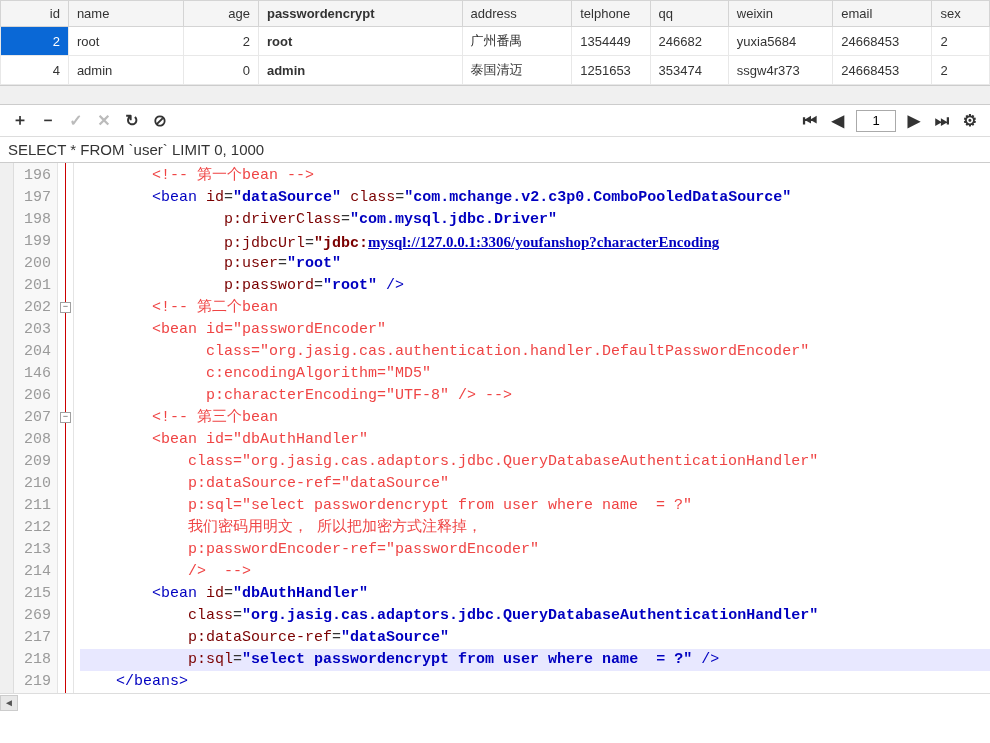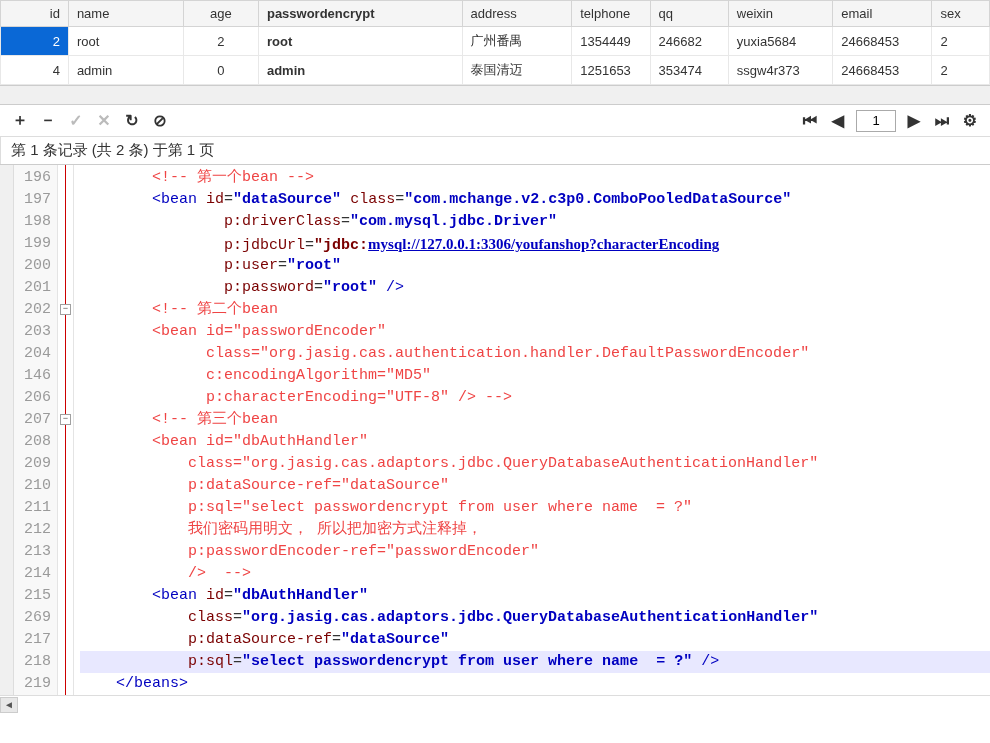--- a/index.html
+++ b/index.html
@@ -4,21 +4,21 @@
 <style>
   * { box-sizing: border-box; margin: 0; padding: 0; }
   body { font-family: "Microsoft YaHei", Arial, sans-serif; font-size: 13px; background: #fff; color: #333; width: 990px; }
   
   
   .data-table { width: 100%; border-collapse: collapse; border-top: 1px solid #d4d4d4; }
   .data-table th { background: #f5f5f5; border: 1px solid #d4d4d4; padding: 5px 8px; text-align: left; font-weight: normal; font-size: 13px; }
   .data-table td { border: 1px solid #e8e8e8; padding: 5px 8px; font-size: 13px; white-space: nowrap; overflow: hidden; }
   .data-table .col-id { width: 65px; text-align: right; }
   .data-table .col-name { width: 110px; }
-  .data-table .col-age { width: 72px; text-align: center; }
+  .data-table .col-age { width: 72px; text-align: right; }
   .data-table .col-pwd { width: 195px; font-weight: bold; }
   .data-table .col-addr { width: 105px; }
   .data-table .col-tel { width: 75px; }
   .data-table .col-qq { width: 75px; }
   .data-table .col-wx { width: 100px; }
   .data-table .col-email { width: 95px; }
   .data-table .col-sex { width: 55px; }
   .data-table .row-sel td.col-id { background: #0a68d6; color: #fff; }
   
   .sep-bar { height: 20px; background: #f0f0f0; border-top: 1px solid #ccc; border-bottom: 1px solid #ccc; }
@@ -118,21 +118,21 @@
   <span class="tb-sep"></span>
   <span class="tb-btn">⏮</span>
   <span class="tb-btn">◀</span>
   <input class="page-input" value="1" style="">
   <span class="tb-btn">▶</span>
   <span class="tb-btn">⏭</span>
   <span class="tb-btn">⚙</span>
 </div>
 
 <div class="query-bar">
-  <div class="record-info">第 1 条记录 (共 2 条) 于第 1 页</div>
+  <div class="query-text">SELECT * FROM `user` LIMIT 0, 1000</div>
 </div>
 
 <div class="editor-wrap">
   <div class="gutter-bar"></div>
   <div class="line-nums" id="line-nums">
       <div>196</div>
       <div>197</div>
       <div>198</div>
       <div>199</div>
       <div>200</div>

